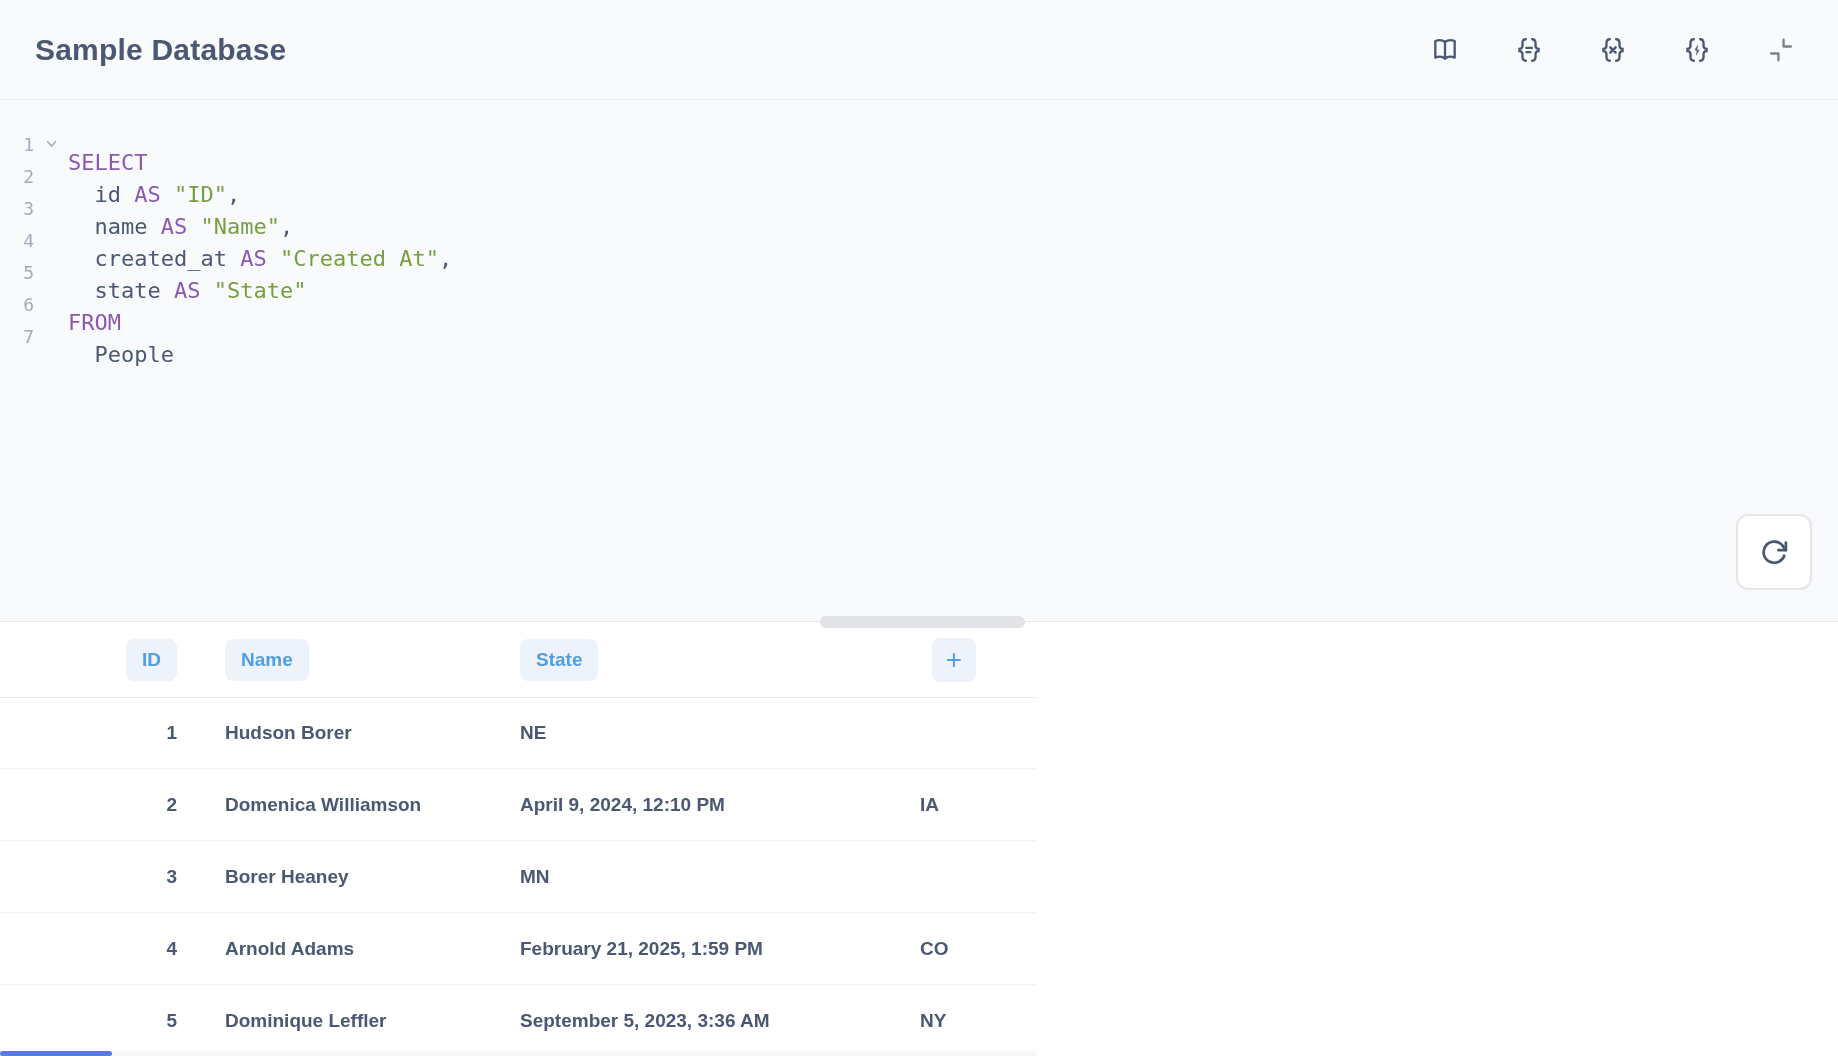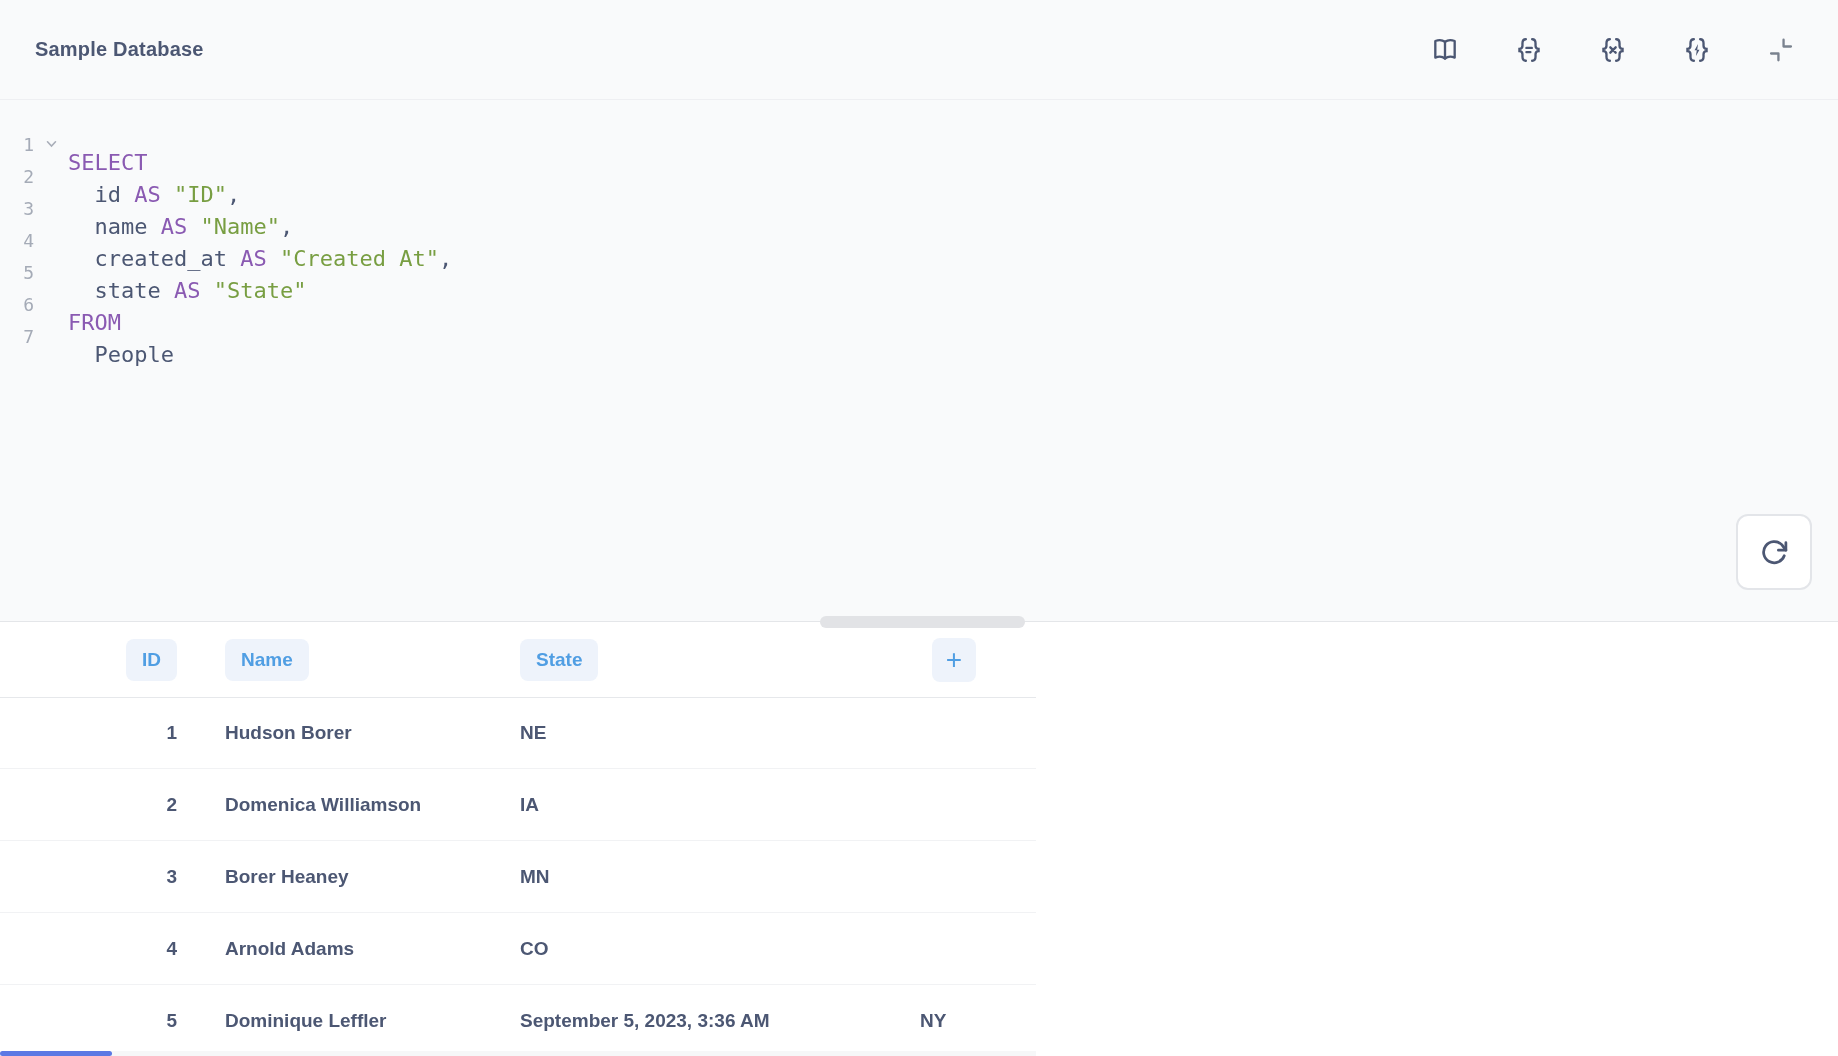--- a/index.html
+++ b/index.html
@@ -18,21 +18,21 @@
     background: #F9FAFB;
     border-bottom: 1px solid #E4E6E9;
   }
   .app-header {
     height: 100px;
     display: flex; align-items: center; justify-content: space-between;
     padding: 0 42px 0 35px;
     border-bottom: 1px solid #EEEFF2;
   }
   .db-title {
-    font-size: 20px; font-weight: bold; color: #4C5773;
+    font-size: 30px; font-weight: bold; color: #4C5773;
     letter-spacing: 0.2px; cursor: pointer;
   }
   .icon-row { display: flex; align-items: center; gap: 54px; }
   .icon-btn {
     width: 30px; height: 30px;
     display: flex; align-items: center; justify-content: center;
     color: #4C5773; cursor: pointer;
   }
   .icon-btn svg { display: block; }
 
@@ -285,32 +285,34 @@
   <div id="table-body">
   <div class="trow">
     <div class="cell cell-id">1</div>
     <div class="cell cell-name">Hudson Borer</div>
     <div class="cell cell-state">NE</div>
   </div>
 
   <div class="trow">
     <div class="cell cell-id">2</div>
     <div class="cell cell-name">Domenica Williamson</div>
+    <div class="cell cell-created">April 9, 2024, 12:10 PM</div>
     <div class="cell cell-state">IA</div>
   </div>
 
   <div class="trow">
     <div class="cell cell-id">3</div>
     <div class="cell cell-name">Borer Heaney</div>
     <div class="cell cell-state">MN</div>
   </div>
 
   <div class="trow">
     <div class="cell cell-id">4</div>
     <div class="cell cell-name">Arnold Adams</div>
+    <div class="cell cell-created">February 21, 2025, 1:59 PM</div>
     <div class="cell cell-state">CO</div>
   </div>
 
   <div class="trow">
     <div class="cell cell-id">5</div>
     <div class="cell cell-name">Dominique Leffler</div>
     <div class="cell cell-created">September 5, 2023, 3:36 AM</div>
     <div class="cell cell-state">NY</div>
   </div>
 </div>

